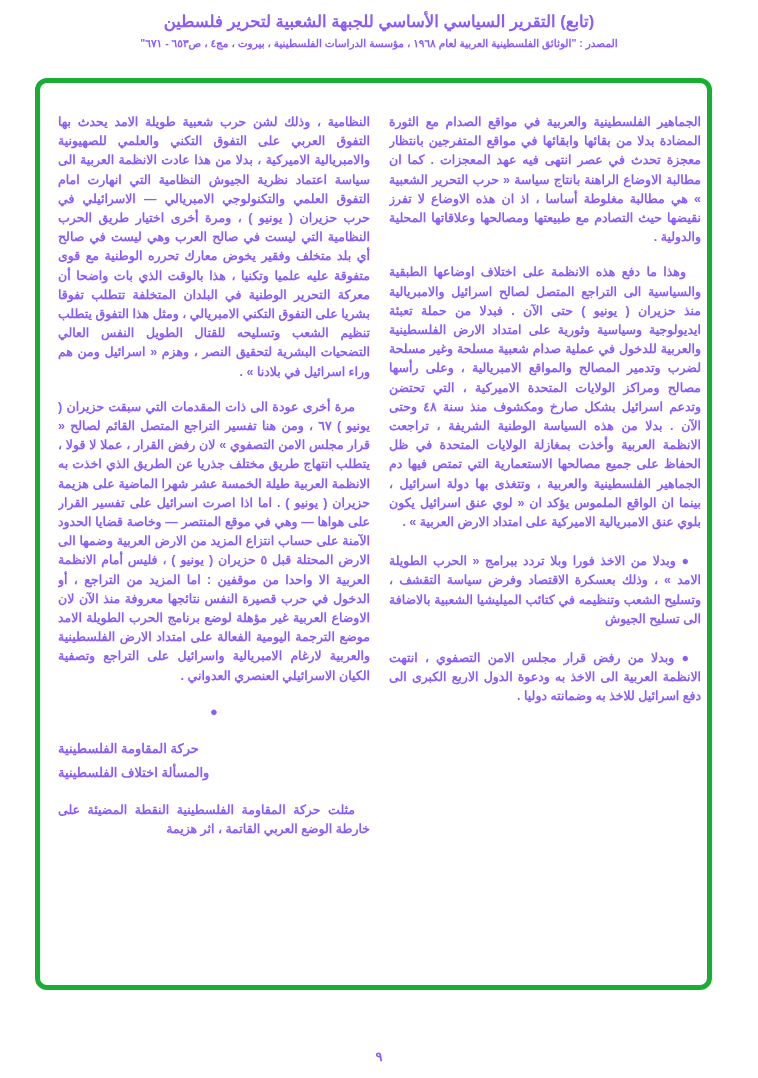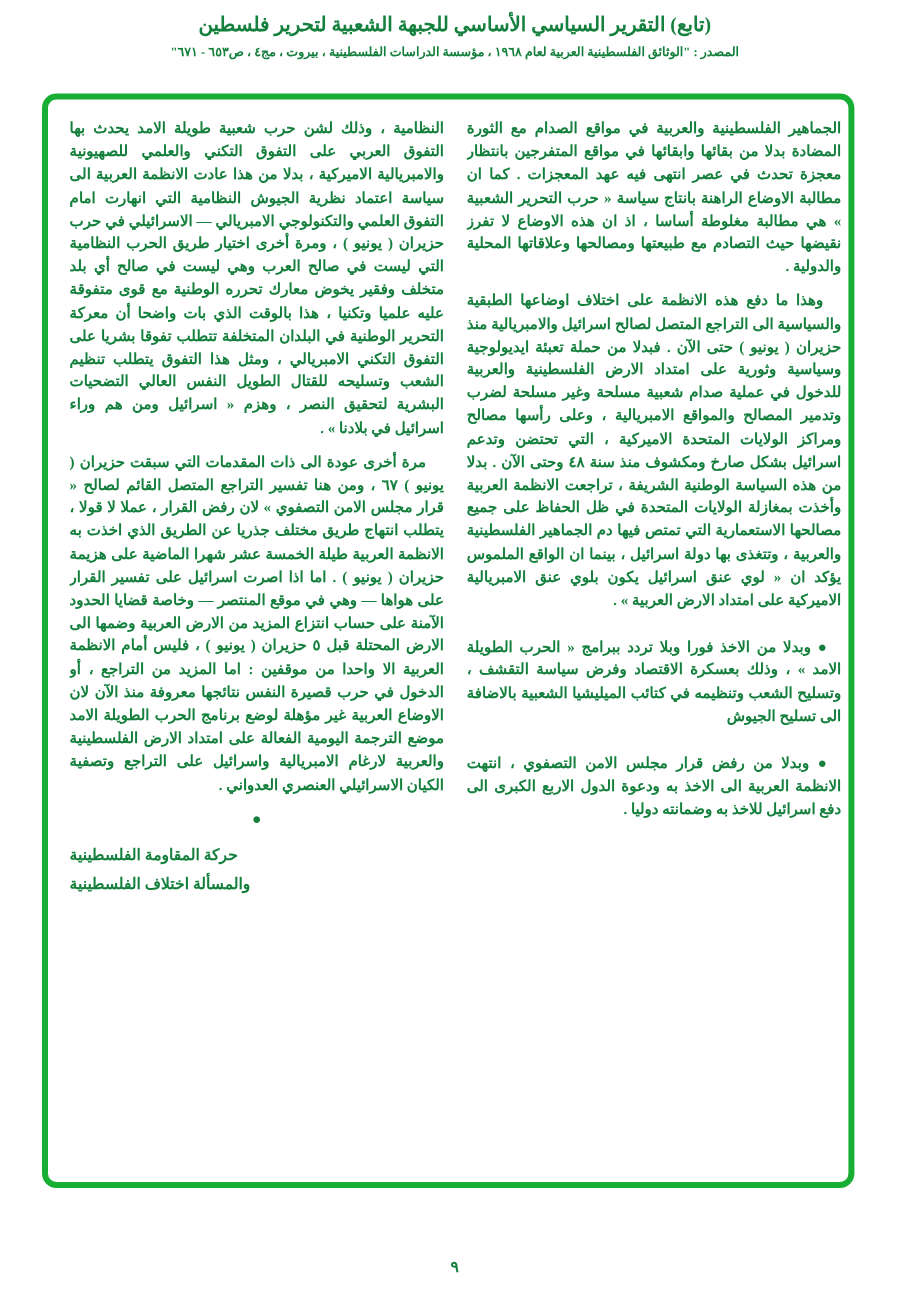--- a/index.html
+++ b/index.html
@@ -1,37 +1,37 @@
 <!DOCTYPE html>
 <html lang="ar"><head>
 <meta charset="utf-8">
 <style>
   html,body{margin:0;padding:0;background:#ffffff;}
   .page{
     position:relative;width:758px;height:1078px;background:#ffffff;
-    font-family:Liberation Serif, serif;color:#15803d;overflow:hidden;
+    font-family:Liberation Sans, sans-serif;color:#8b5cf6;overflow:hidden;
   }
   .header{position:absolute;top:10px;left:0;right:0;text-align:center;direction:rtl;}
   .doc-title{font-size:16.5px;font-weight:bold;letter-spacing:0;line-height:22px;}
   .doc-source{font-size:10.5px;font-weight:bold;margin-top:5px;}
   .frame{
     position:absolute;left:35px;top:78px;width:677px;height:912px;
     border:5px solid #18ae33;border-radius:12px;box-sizing:border-box;
   }
   .columns{
     position:absolute;left:35px;top:78px;width:677px;height:912px;
     box-sizing:border-box;padding:19px 11px 8px 13px;
     display:flex;direction:rtl;gap:19px;
   }
   .col{
     flex:0 0 312px;width:312px;height:100%;overflow:hidden;
     direction:rtl;text-align:justify;
     font-size:12.5px;font-weight:bold;line-height:19.2px;
   }
-  .col p{margin:1px 0 9px 0;}
+  .col p{margin:16px 0 9px 0;}
   .col p.indent{text-indent:15px;}
   .col p.bullet{margin-top:20px;text-indent:12px;}
   .section-bullet{text-align:center;font-size:13px;margin:24px 0 4px 0;text-indent:0;}
   .section-heading{
     text-align:left;font-size:13px;font-weight:bold;line-height:24px;
     margin:0 0 10px 0;text-indent:0;
   }
   .closing{margin-top:4px;}
   .page-num{
     position:absolute;bottom:14px;left:0;right:0;text-align:center;
@@ -60,19 +60,20 @@
     </div>
 
     <div class="col">
       <p>النظامية ، وذلك لشن حرب شعبية طويلة الامد يحدث بها التفوق العربي على التفوق التكني والعلمي للصهيونية والامبريالية الاميركية ، بدلا من هذا عادت الانظمة العربية الى سياسة اعتماد نظرية الجيوش النظامية التي انهارت امام التفوق العلمي والتكنولوجي الامبريالي — الاسرائيلي في حرب حزيران ( يونيو ) ، ومرة أخرى اختيار طريق الحرب النظامية التي ليست في صالح العرب وهي ليست في صالح أي بلد متخلف وفقير يخوض معارك تحرره الوطنية مع قوى متفوقة عليه علميا وتكنيا ، هذا بالوقت الذي بات واضحا أن معركة التحرير الوطنية في البلدان المتخلفة تتطلب تفوقا بشريا على التفوق التكني الامبريالي ، ومثل هذا التفوق يتطلب تنظيم الشعب وتسليحه للقتال الطويل النفس العالي التضحيات البشرية لتحقيق النصر ، وهزم « اسرائيل ومن هم وراء اسرائيل في بلادنا » .</p>
       <p class="indent">مرة أخرى عودة الى ذات المقدمات التي سبقت حزيران ( يونيو ) ٦٧ ، ومن هنا تفسير التراجع المتصل القائم لصالح « قرار مجلس الامن التصفوي » لان رفض القرار ، عملا لا قولا ، يتطلب انتهاج طريق مختلف جذريا عن الطريق الذي اخذت به الانظمة العربية طيلة الخمسة عشر شهرا الماضية على هزيمة حزيران ( يونيو ) . اما اذا اصرت اسرائيل على تفسير القرار على هواها — وهي في موقع المنتصر — وخاصة قضايا الحدود الآمنة على حساب انتزاع المزيد من الارض العربية وضمها الى الارض المحتلة قبل ٥ حزيران ( يونيو ) ، فليس أمام الانظمة العربية الا واحدا من موقفين : اما المزيد من التراجع ، أو الدخول في حرب قصيرة النفس نتائجها معروفة منذ الآن لان الاوضاع العربية غير مؤهلة لوضع برنامج الحرب الطويلة الامد موضع الترجمة اليومية الفعالة على امتداد الارض الفلسطينية والعربية لارغام الامبريالية واسرائيل على التراجع وتصفية الكيان الاسرائيلي العنصري العدواني .</p>
       <p class="section-bullet">●</p>
       <p class="section-heading">
         <span>حركة المقاومة الفلسطينية</span><br>
         <span>والمسألة اختلاف الفلسطينية</span>
       </p>
+      <p class="indent closing">مثلت حركة المقاومة الفلسطينية النقطة المضيئة على خارطة الوضع العربي القاتمة ، اثر هزيمة</p>
     </div>
 
   </div>
 
   <div class="page-num">٩</div>
 
 </div>
 
 </body></html>

